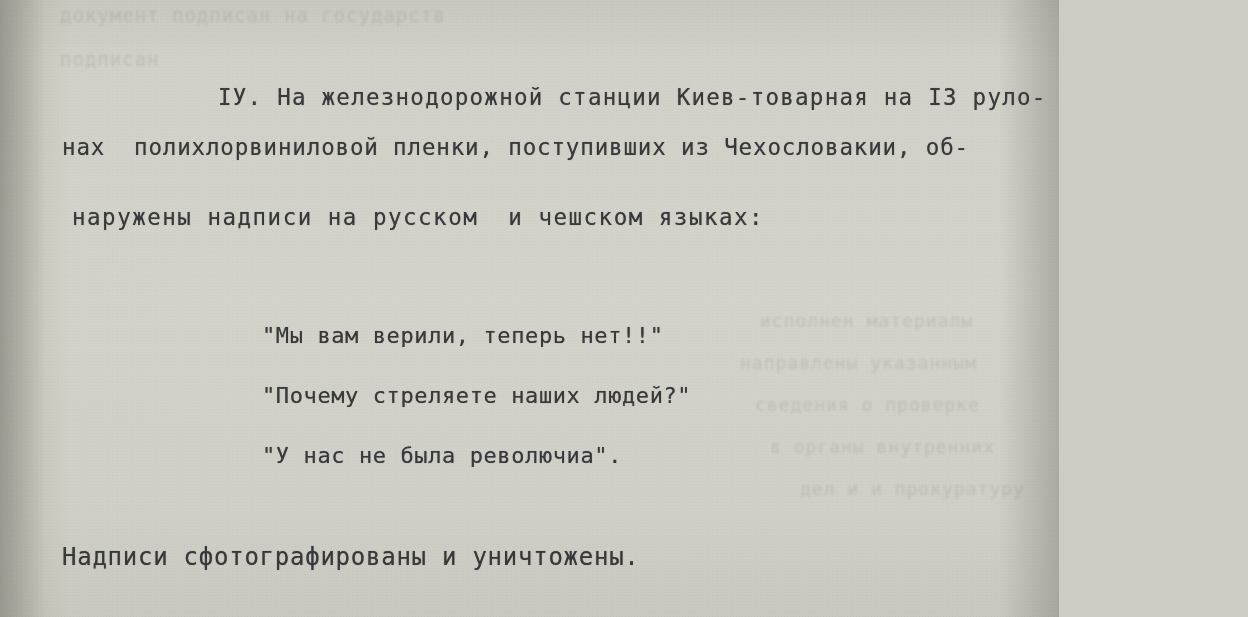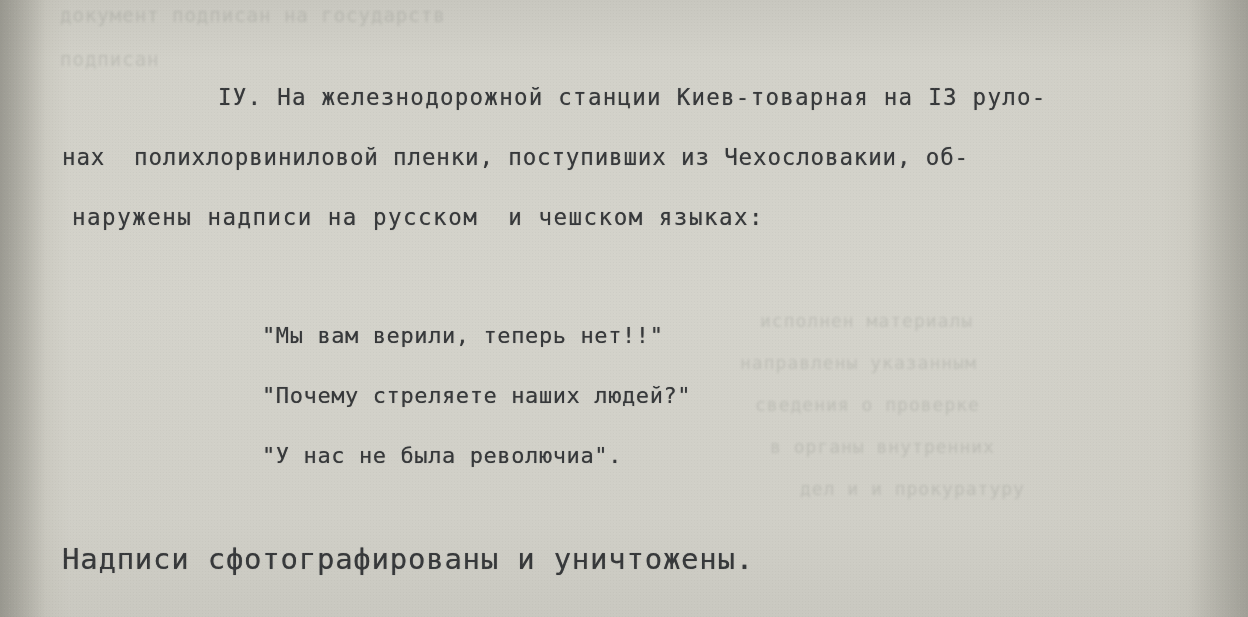--- a/index.html
+++ b/index.html
@@ -10,21 +10,21 @@
     width: 1248px;
     height: 617px;
     overflow: hidden;
     background: #cdccc4;
     font-family: "DejaVu Sans Mono", monospace;
   }
 
   
   #page {
     position: relative;
-    width: 1248px;
+    width: 1059px;
     height: 617px;
     background:
       linear-gradient(90deg,
         rgba(175,172,160,0.55) 0px,
         rgba(205,203,193,0.10) 70px,
         rgba(255,255,255,0.00) 220px,
         rgba(255,255,255,0.00) 980px,
         rgba(195,192,181,0.18) 1160px,
         rgba(178,175,163,0.45) 1248px),
       linear-gradient(180deg,
@@ -61,37 +61,37 @@
     font-family: "DejaVu Sans Mono", monospace;
     font-size: 22.5px;
     line-height: 1;
     letter-spacing: 0.2px;
     white-space: pre;
     text-shadow: 0 0 0.8px rgba(40,42,44,0.55);
     -webkit-font-smoothing: antialiased;
   }
 
   .para-line-1 { left: 218px; top: 86px;  letter-spacing: 1.25px; }
-  .para-line-2 { left: 62px;  top: 146px; letter-spacing: 0.85px; text-align: right; }
+  .para-line-2 { left: 62px;  top: 136px; letter-spacing: 0.85px; text-align: right; }
   .para-line-3 { left: 72px;  top: 206px; letter-spacing: 1.5px;  }
 
   .quote {
     left: 262px;
     letter-spacing: 0.6px;
     font-size: 22px;
   }
   .quote-1 { top: 325px; }
   .quote-2 { top: 385px; }
   .quote-3 { top: 445px; }
 
   .closing {
     left: 62px;
     top: 545px;
     letter-spacing: 0.75px;
-    font-size: 29px;
+    font-size: 24px;
   }
 
   
   #grain {
     position: absolute;
     inset: 0;
     pointer-events: none;
     opacity: 0.30;
     background-image:
       radial-gradient(rgba(120,120,115,0.20) 0.6px, rgba(0,0,0,0) 0.7px),

